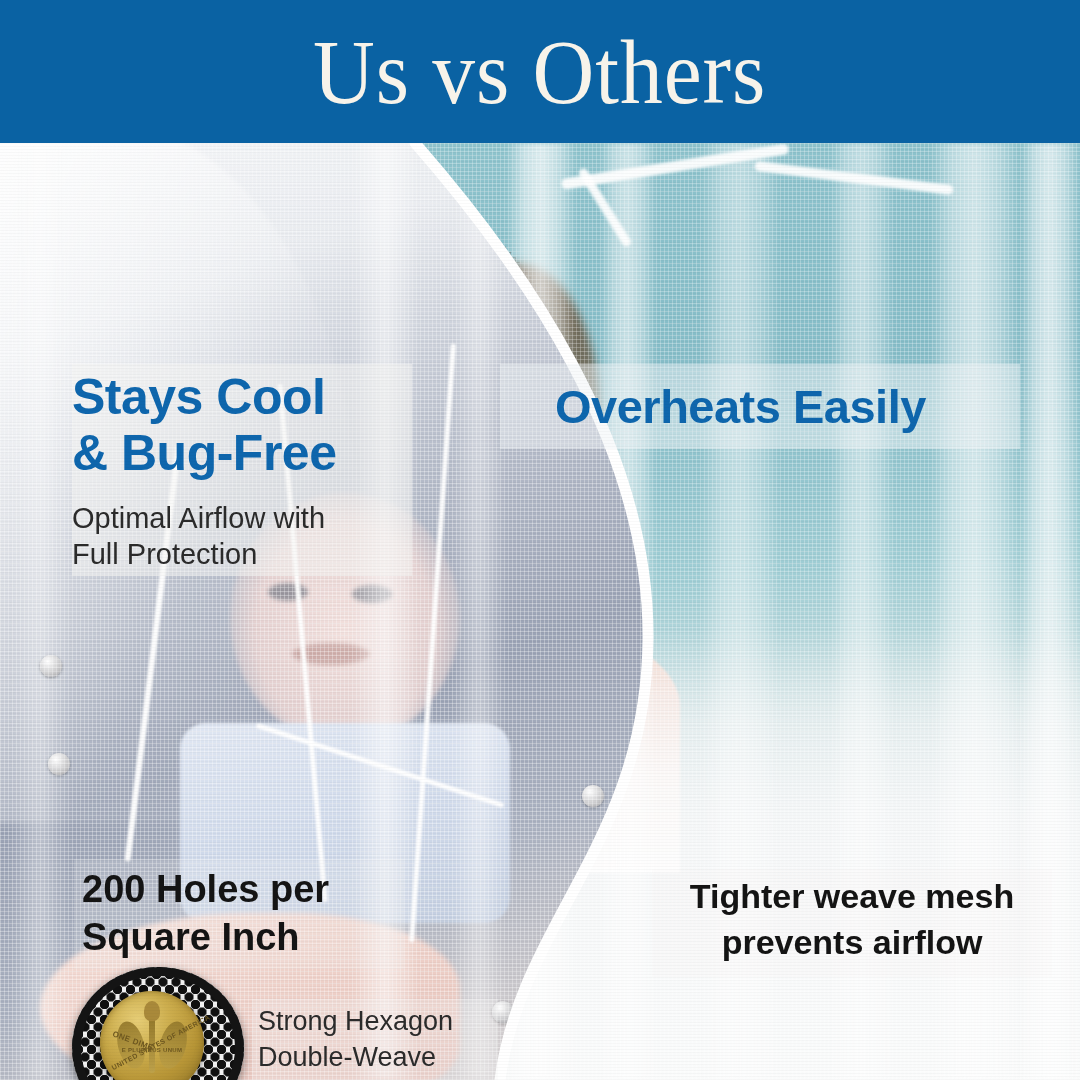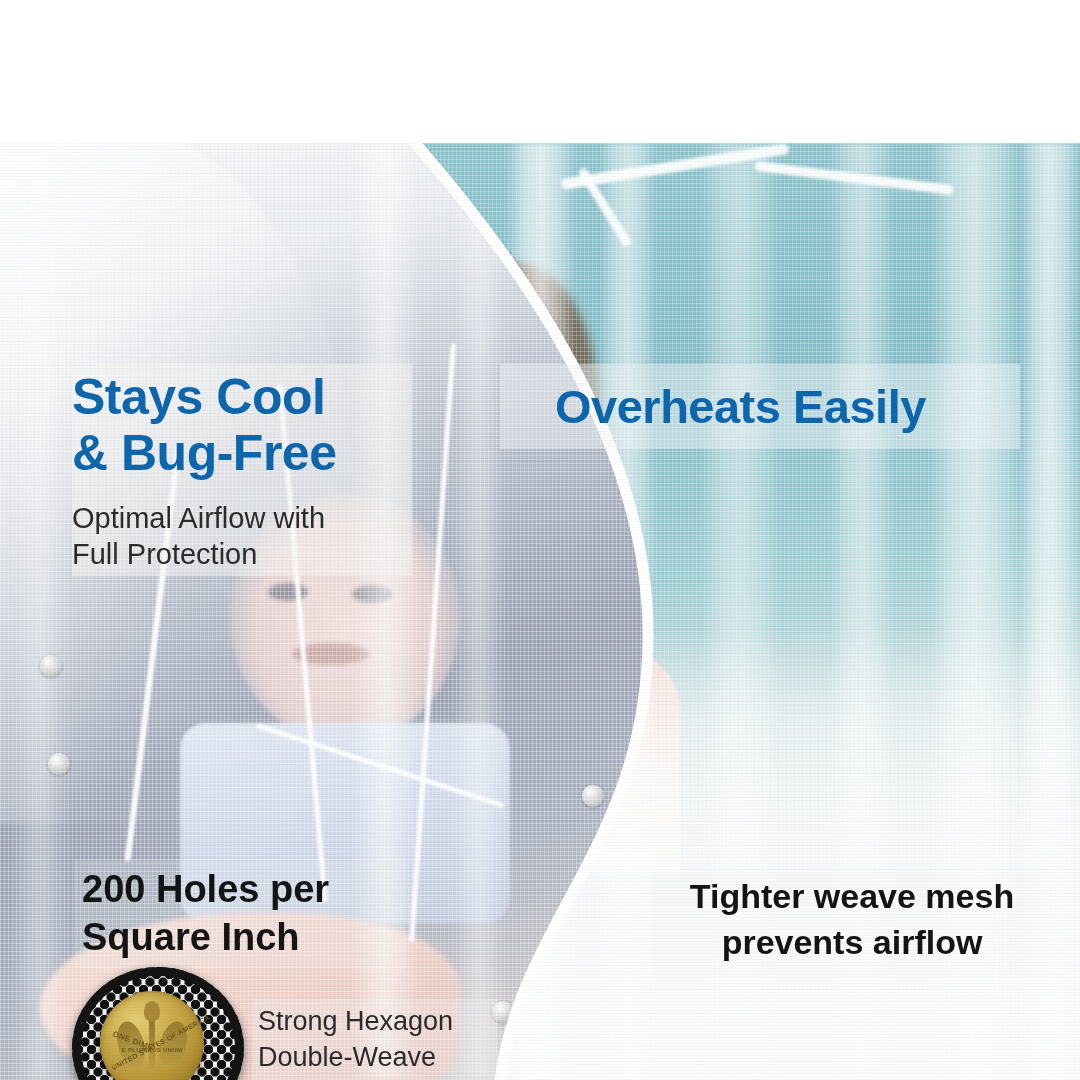--- a/index.html
+++ b/index.html
@@ -264,20 +264,23 @@
   .noise{
     position:absolute;inset:0;z-index:35;pointer-events:none;
     background-image:repeating-linear-gradient(0deg, rgba(0,0,0,.022) 0 1px, rgba(0,0,0,0) 1px 3px);
   }
 </style>
 </head>
 <body>
 
 <div id="page">
 
+  <div class="banner">
+    <div class="banner-title">Us vs Others</div>
+  </div>
 
   <div class="stage">
 
     <div class="right-photo">
       <div class="r-hair-side"></div>
       <div class="r-hair-right"></div>
       <div class="r-head"></div>
       <div class="r-brow left"></div>
       <div class="r-brow right"></div>
       <div class="r-eye left"></div>

